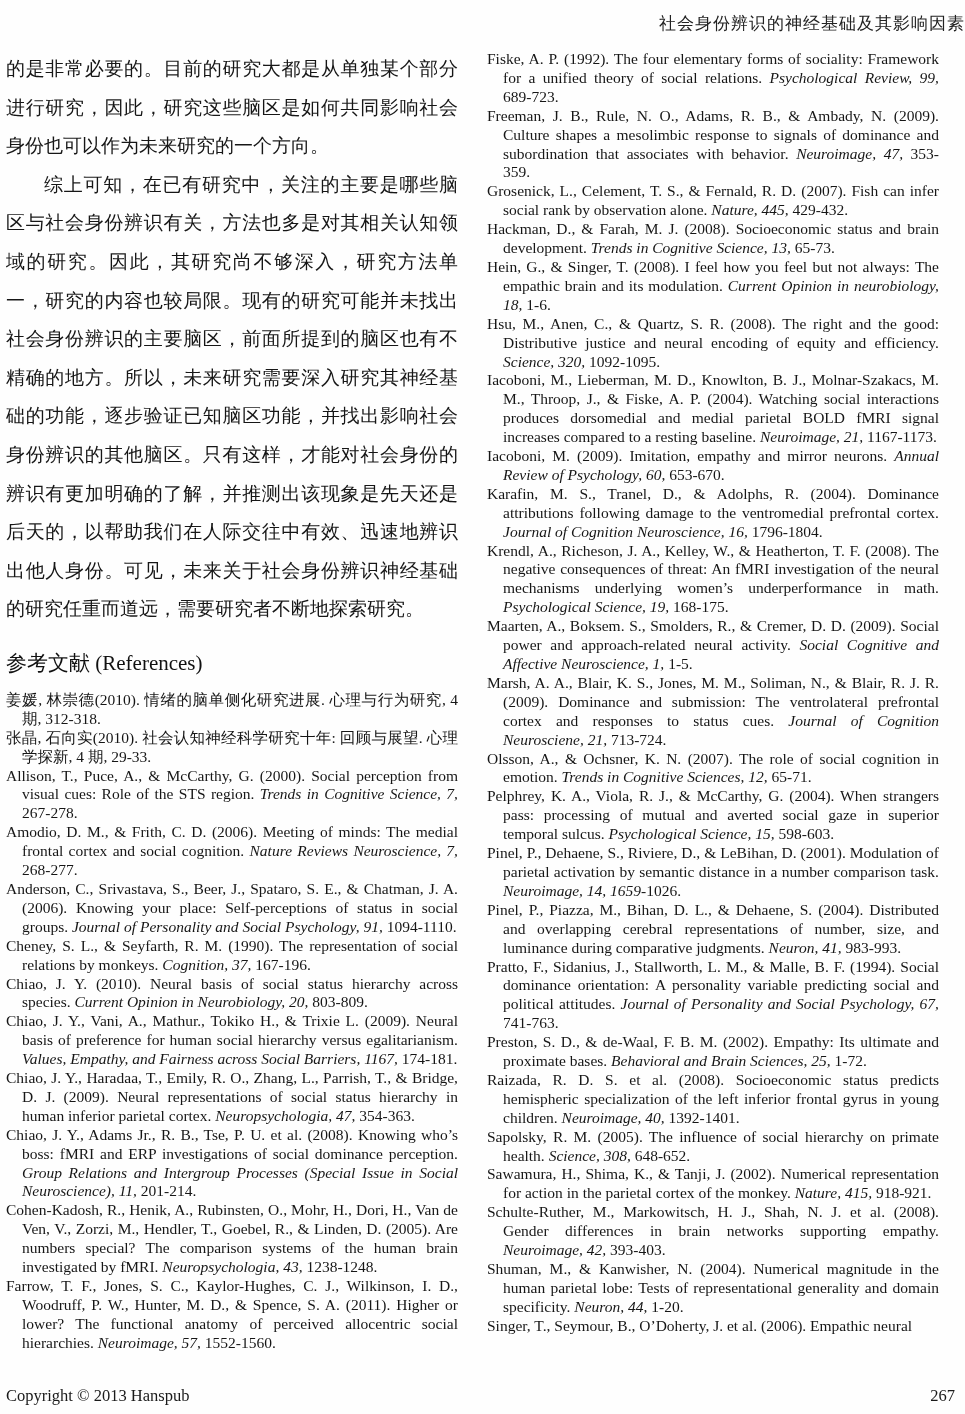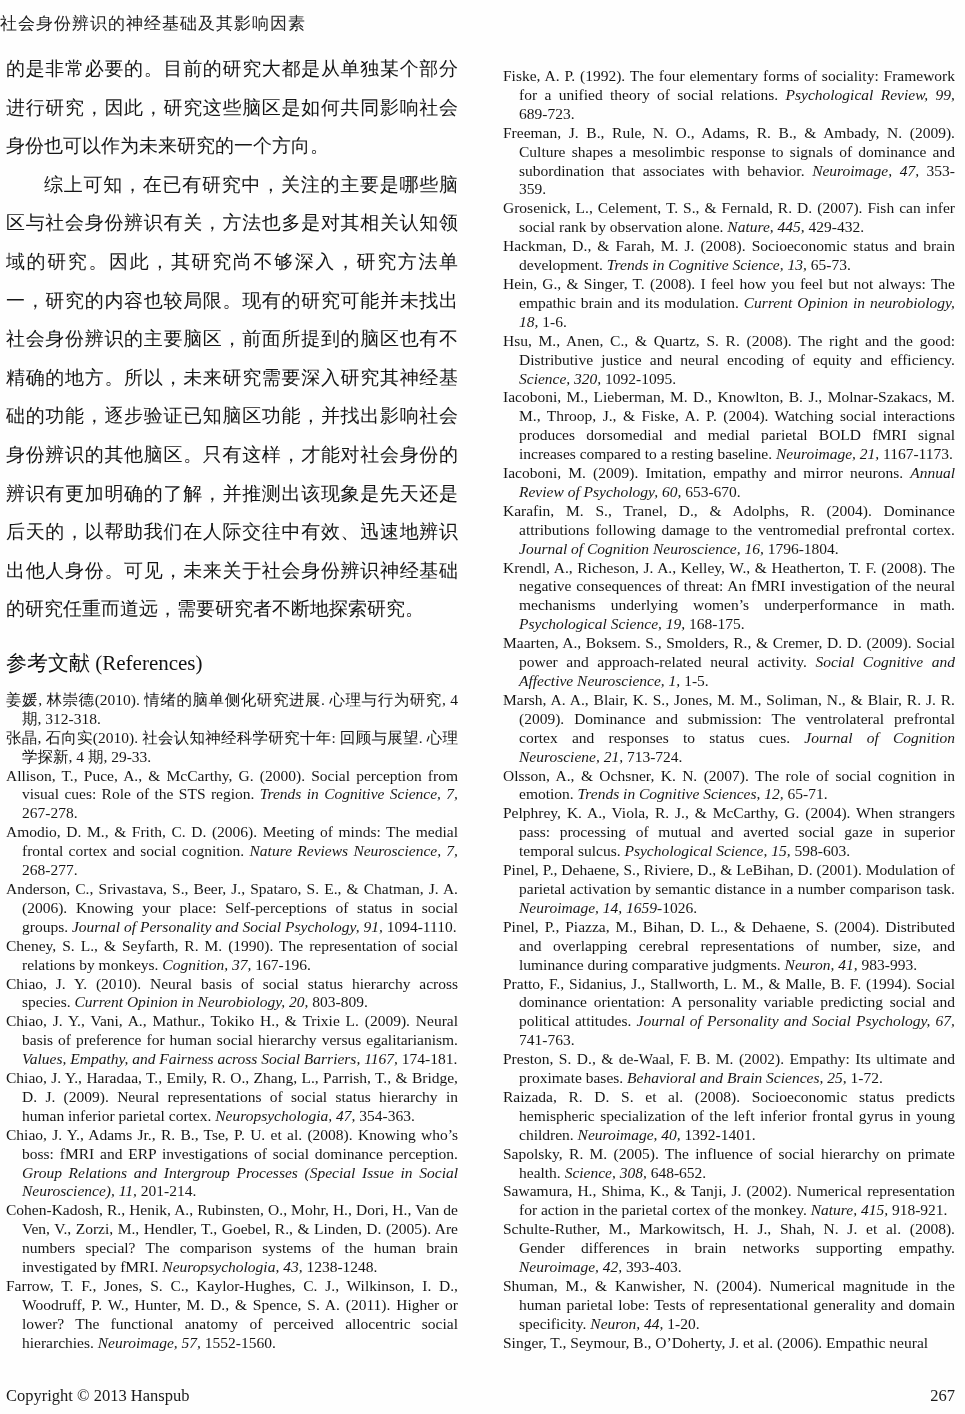--- a/index.html
+++ b/index.html
@@ -8,33 +8,33 @@
     width: 965px;
     height: 1414px;
     background: #fefefe;
     color: #1a1a1a;
     font-family: "Liberation Serif", "DejaVu Serif", serif;
     overflow: hidden;
     box-sizing: border-box;
   }
   .header {
     padding-top: 12px;
-    text-align: left;
+    text-align: right;
+    margin-left: 11px;
   }
   .page-title {
     font-size: 17px;
     letter-spacing: 1px;
     color: #222;
   }
   .columns {
     display: flex;
-    gap: 45px;
+    gap: 29px;
     padding: 15px 10px 0 6px;
     box-sizing: border-box;
-    align-items: flex-end;
   }
   .col { width: 452px; flex: 0 0 452px; }
   .cnp {
     margin: 0;
     font-size: 19px;
     line-height: 38.6px;
     text-align: justify;
     color: #161616;
   }
   .cnp.indent { text-indent: 2em; }

